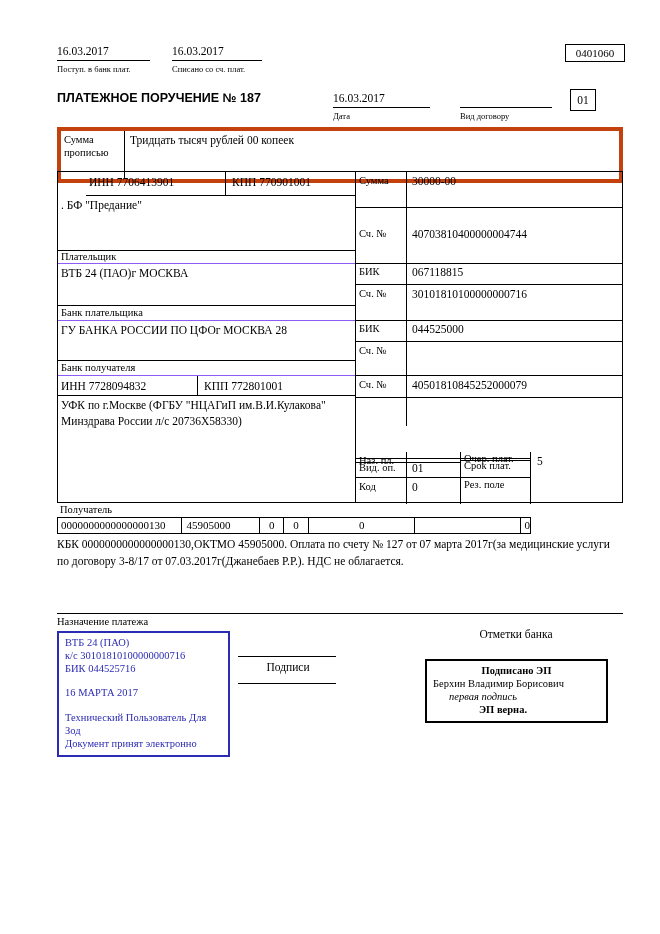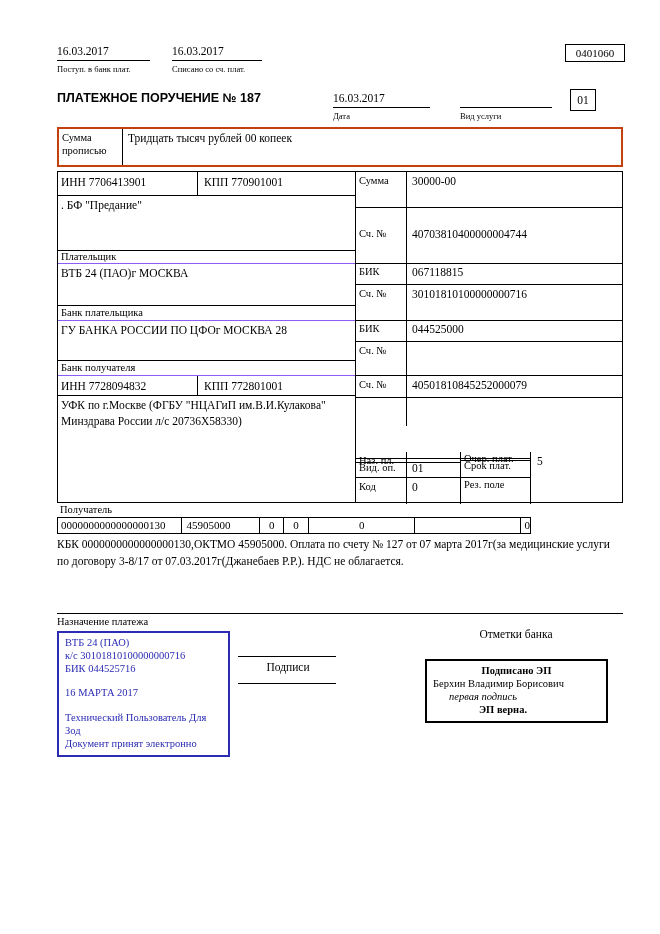--- a/index.html
+++ b/index.html
@@ -21,38 +21,38 @@
 
   .doc-title { left: 57px; top: 91px; font-family: "Liberation Sans", sans-serif; font-weight: 700; font-size: 12.5px; }
   .doc-date { left: 333px; top: 92px; width: 97px; height: 16px; border-bottom: 1px solid #000; font-size: 11.5px; }
   .doc-date-lab { left: 333px; top: 111px; }
   .kind-line { left: 460px; top: 92px; width: 92px; height: 16px; border-bottom: 1px solid #000; }
   .kind-lab { left: 460px; top: 111px; }
   .status-box { left: 570px; top: 89px; width: 26px; height: 22px; border: 1px solid #000;
     text-align: center; font-size: 11.5px; line-height: 20px; }
 
   
-  .amount-box { left: 57px; top: 127px; width: 566px; height: 40px; border: 2px solid #c2410c; display: flex; }
+  .amount-box { left: 57px; top: 127px; width: 566px; height: 56px; border: 4px solid #c2410c; display: flex; }
   .amount-label { width: 64px; border-right: 1px solid #000; padding: 2px 3px 0 3px; font-size: 10.5px; line-height: 1.25; }
   .amount-words { flex: 1; padding: 3px 5px 0 5px; font-size: 11.5px; }
 
   
   .main-table { left: 57px; top: 171px; width: 566px; height: 332px; border: 1px solid #000; }
   .left-col { position: absolute; left: 0; top: 0; width: 298px; height: 330px; border-right: 1px solid #000; }
   .right-col { position: absolute; left: 298px; top: 0; width: 266px; height: 330px; }
 
   .row-split { display: flex; border-bottom: 1px solid #000; }
   .row-split .cellA { width: 140px; border-right: 1px solid #000; padding: 4px 0 0 3px; font-size: 11.5px; }
   .row-split .cellB { flex: 1; padding: 4px 0 0 6px; font-size: 11.5px; }
   .box { border-bottom: 1px solid #000; padding: 2px 4px 0 3px; font-size: 11.5px; line-height: 1.35; }
   .labrow { border-bottom: 1px solid #8b5cf6; font-size: 10.5px; padding-left: 3px; }
   .h13 { height: 13px; line-height: 12px; }
   .h15 { height: 15px; line-height: 14px; }
   .h20 { height: 20px; }
-  .h24 { height: 24px; }
+  .h24 { height: 24px; margin-left: 28px; }
   .h40 { height: 40px; }
   .h42 { height: 42px; }
   .h55 { height: 55px; }
   .h108 { height: 108px; border-bottom: none; }
 
   .rrow { display: flex; border-bottom: 1px solid #000; }
   .rrow .rlabel { width: 51px; border-right: 1px solid #000; font-size: 10.5px; padding: 3px 2px 0 3px; }
   .rrow .rvalue { flex: 1; font-size: 11.5px; padding: 3px 2px 0 5px; }
   .rh36 { height: 36px; }
   .rh56 { height: 56px; }
@@ -113,21 +113,21 @@
   <div class="abs date-field">16.03.2017</div>
   <div class="abs tiny date-lab1">Поступ. в банк плат.</div>
   <div class="abs date-field2">16.03.2017</div>
   <div class="abs tiny date-lab2">Списано со сч. плат.</div>
   <div class="abs form-code">0401060</div>
 
   <div class="abs doc-title">ПЛАТЕЖНОЕ ПОРУЧЕНИЕ № 187</div>
   <div class="abs doc-date">16.03.2017</div>
   <div class="abs tiny doc-date-lab">Дата</div>
   <div class="abs kind-line"></div>
-  <div class="abs tiny kind-lab">Вид услуги</div>
+  <div class="abs tiny kind-lab">Вид договору</div>
   <div class="abs status-box">01</div>
 
   <div class="abs amount-box">
     <div class="amount-label">Сумма прописью</div>
     <div class="amount-words">Тридцать тысяч рублей 00 копеек</div>
   </div>
 
   <div class="abs main-table">
     <div class="left-col">
       <div class="row-split h24">

